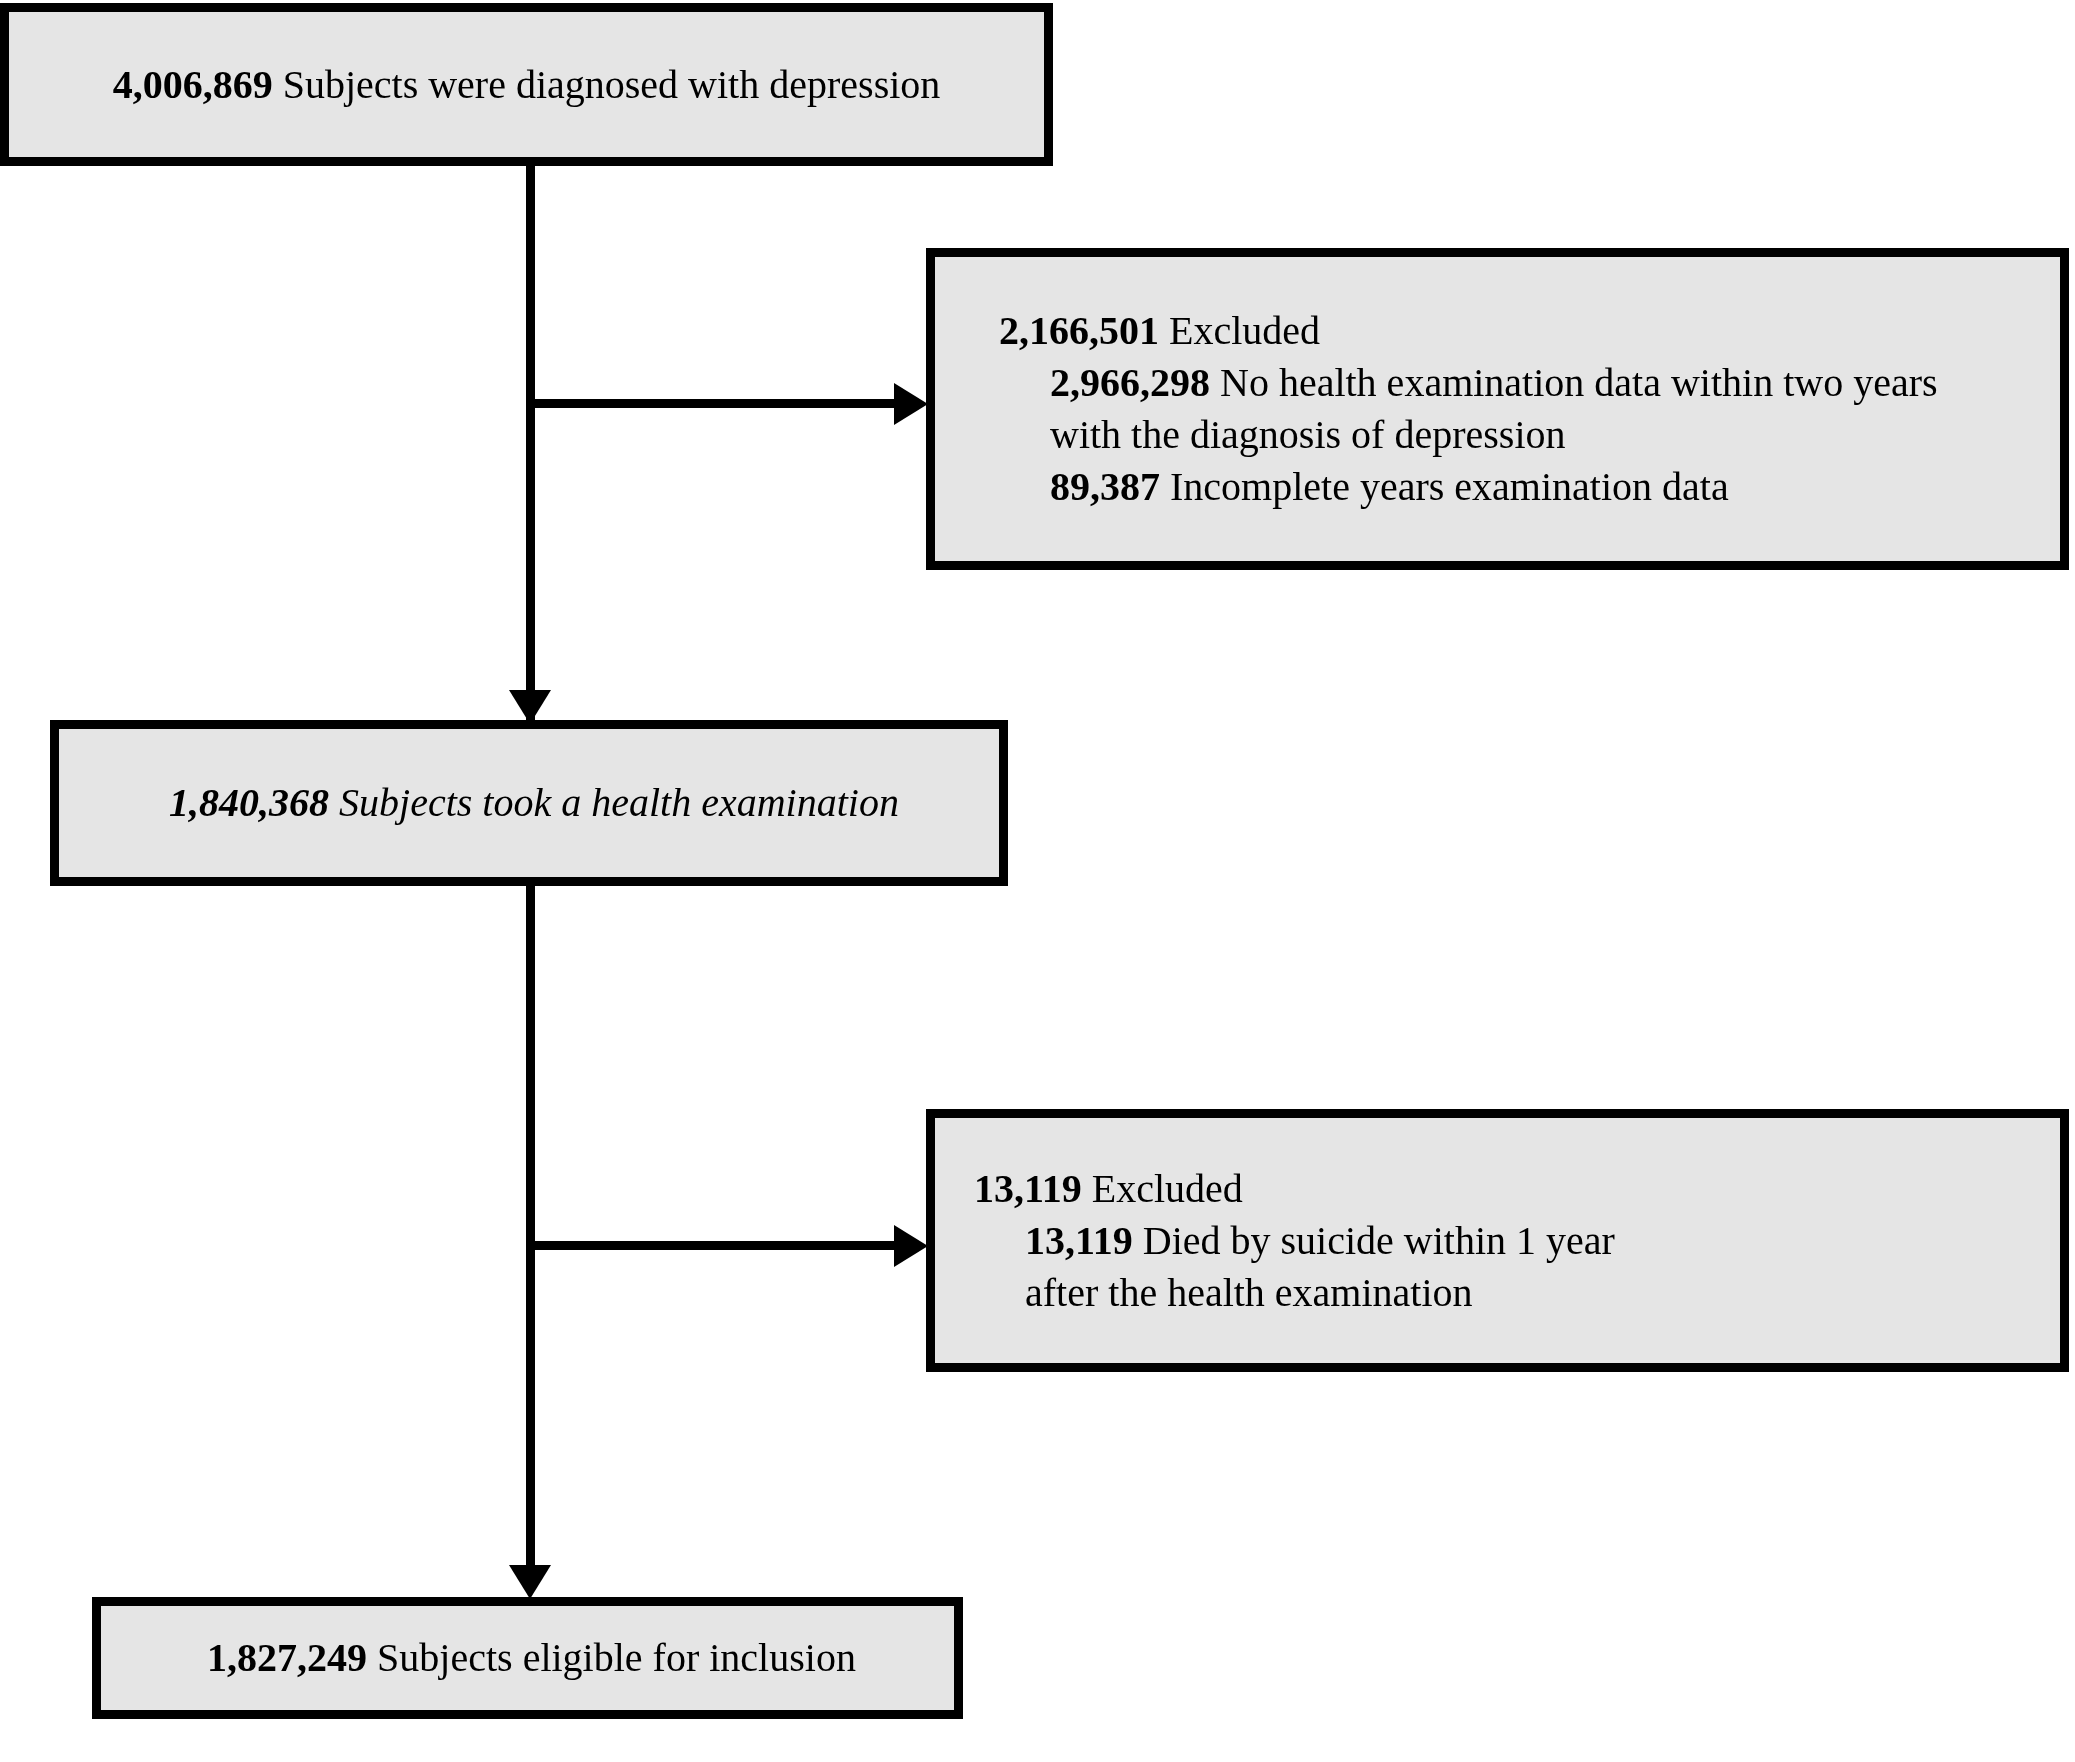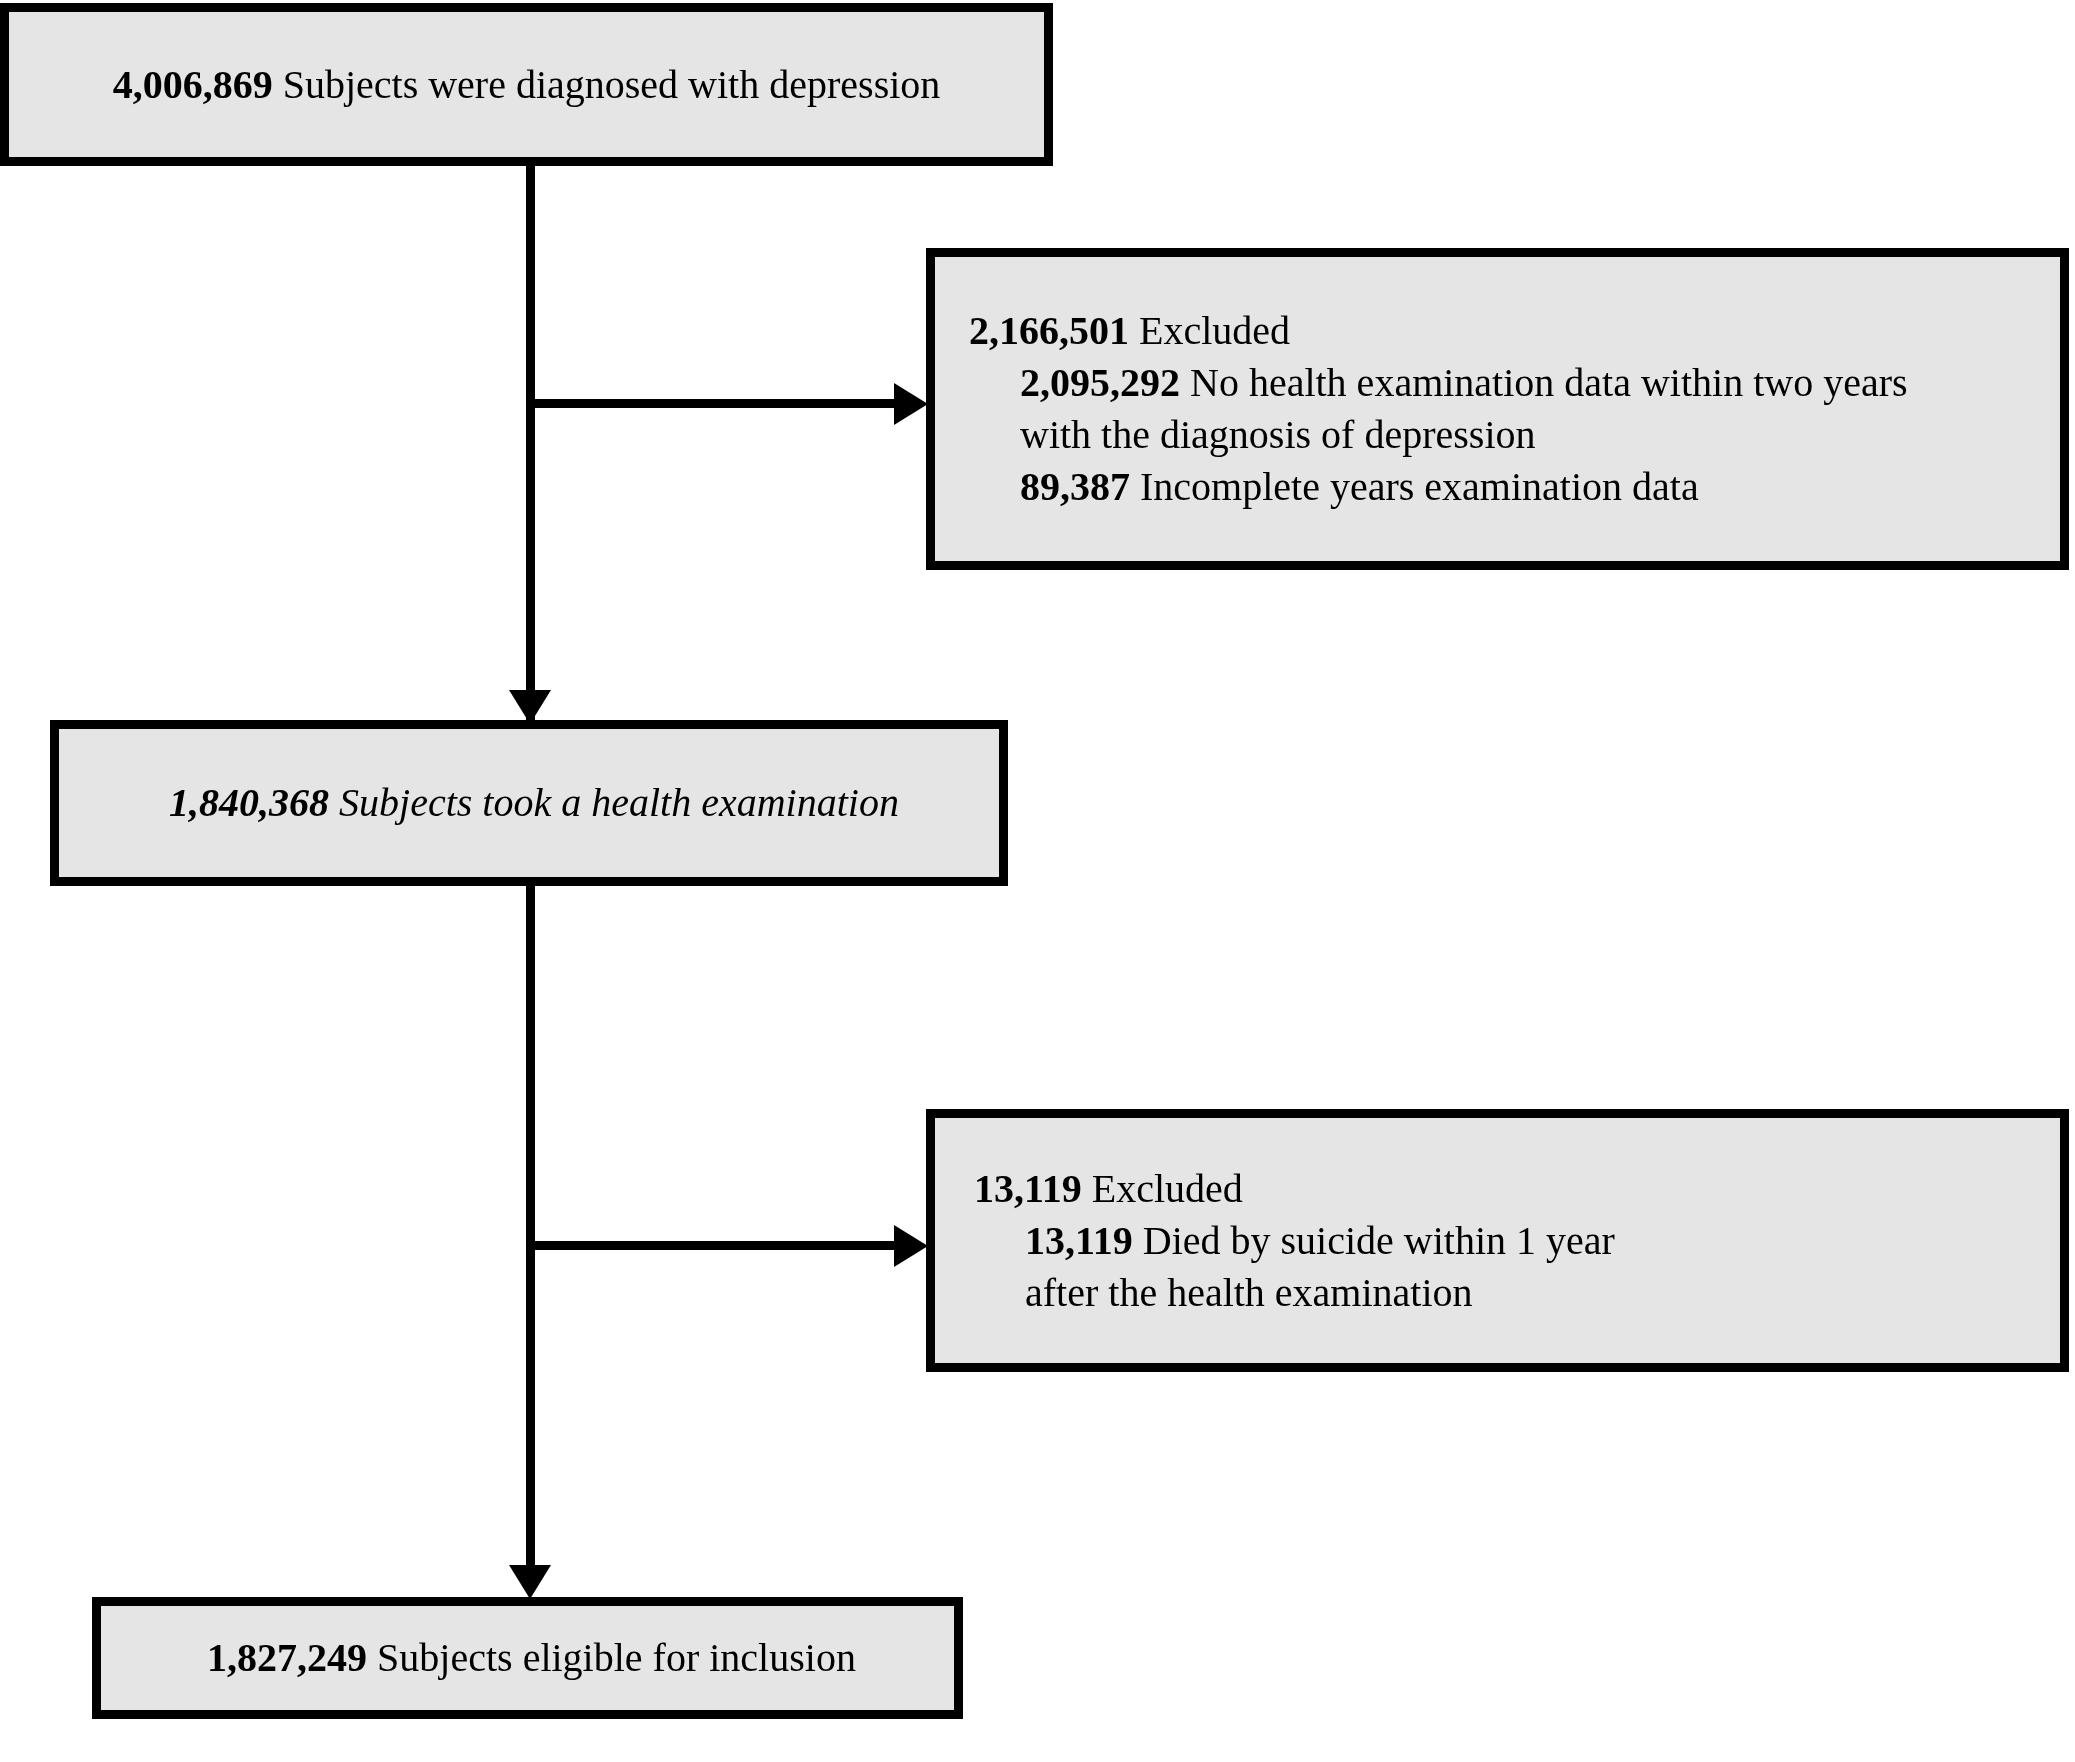--- a/index.html
+++ b/index.html
@@ -72,21 +72,21 @@
     text-align: center;
     padding-left: 8px;
   }
   
   #box-exclusion-1 {
     left: 926px;
     top: 248px;
     width: 1143px;
     height: 322px;
     align-items: flex-start;
-    padding-left: 34px;
+    padding-left: 64px;
   }
   #box-exclusion-2 {
     left: 926px;
     top: 1109px;
     width: 1143px;
     height: 263px;
     align-items: flex-start;
     padding-left: 39px;
   }
   .excl-head {
@@ -148,21 +148,21 @@
   </div>
 
   <div class="vline" style="left:526px; top:166px; height:556px;"></div>
   <div class="arrow-down" style="left:509px; top:690px;"></div>
 
   <div class="hline" style="left:526px; top:399px; width:376px;"></div>
   <div class="arrow-right" style="left:894px; top:383px;"></div>
 
   <div class="node-box" id="box-exclusion-1">
     <div class="excl-head"><span class="num">2,166,501</span><span> Excluded</span></div>
-    <div class="excl-sub"><span class="num">2,095,292</span><span> No health examination data within two years</span></div>
+    <div class="excl-sub"><span class="num">2,966,298</span><span> No health examination data within two years</span></div>
     <div class="excl-sub-cont" style="margin-left:51px;">with the diagnosis of depression</div>
     <div class="excl-sub"><span class="num">89,387</span><span> Incomplete years examination data</span></div>
   </div>
 
   <div class="node-box" id="box-healthexam">
     <div class="node-text"><span class="num">1,840,368</span><span> Subjects took a health examination</span></div>
   </div>
 
   <div class="vline" style="left:526px; top:886px; height:683px;"></div>
   <div class="arrow-down" style="left:509px; top:1565px;"></div>

